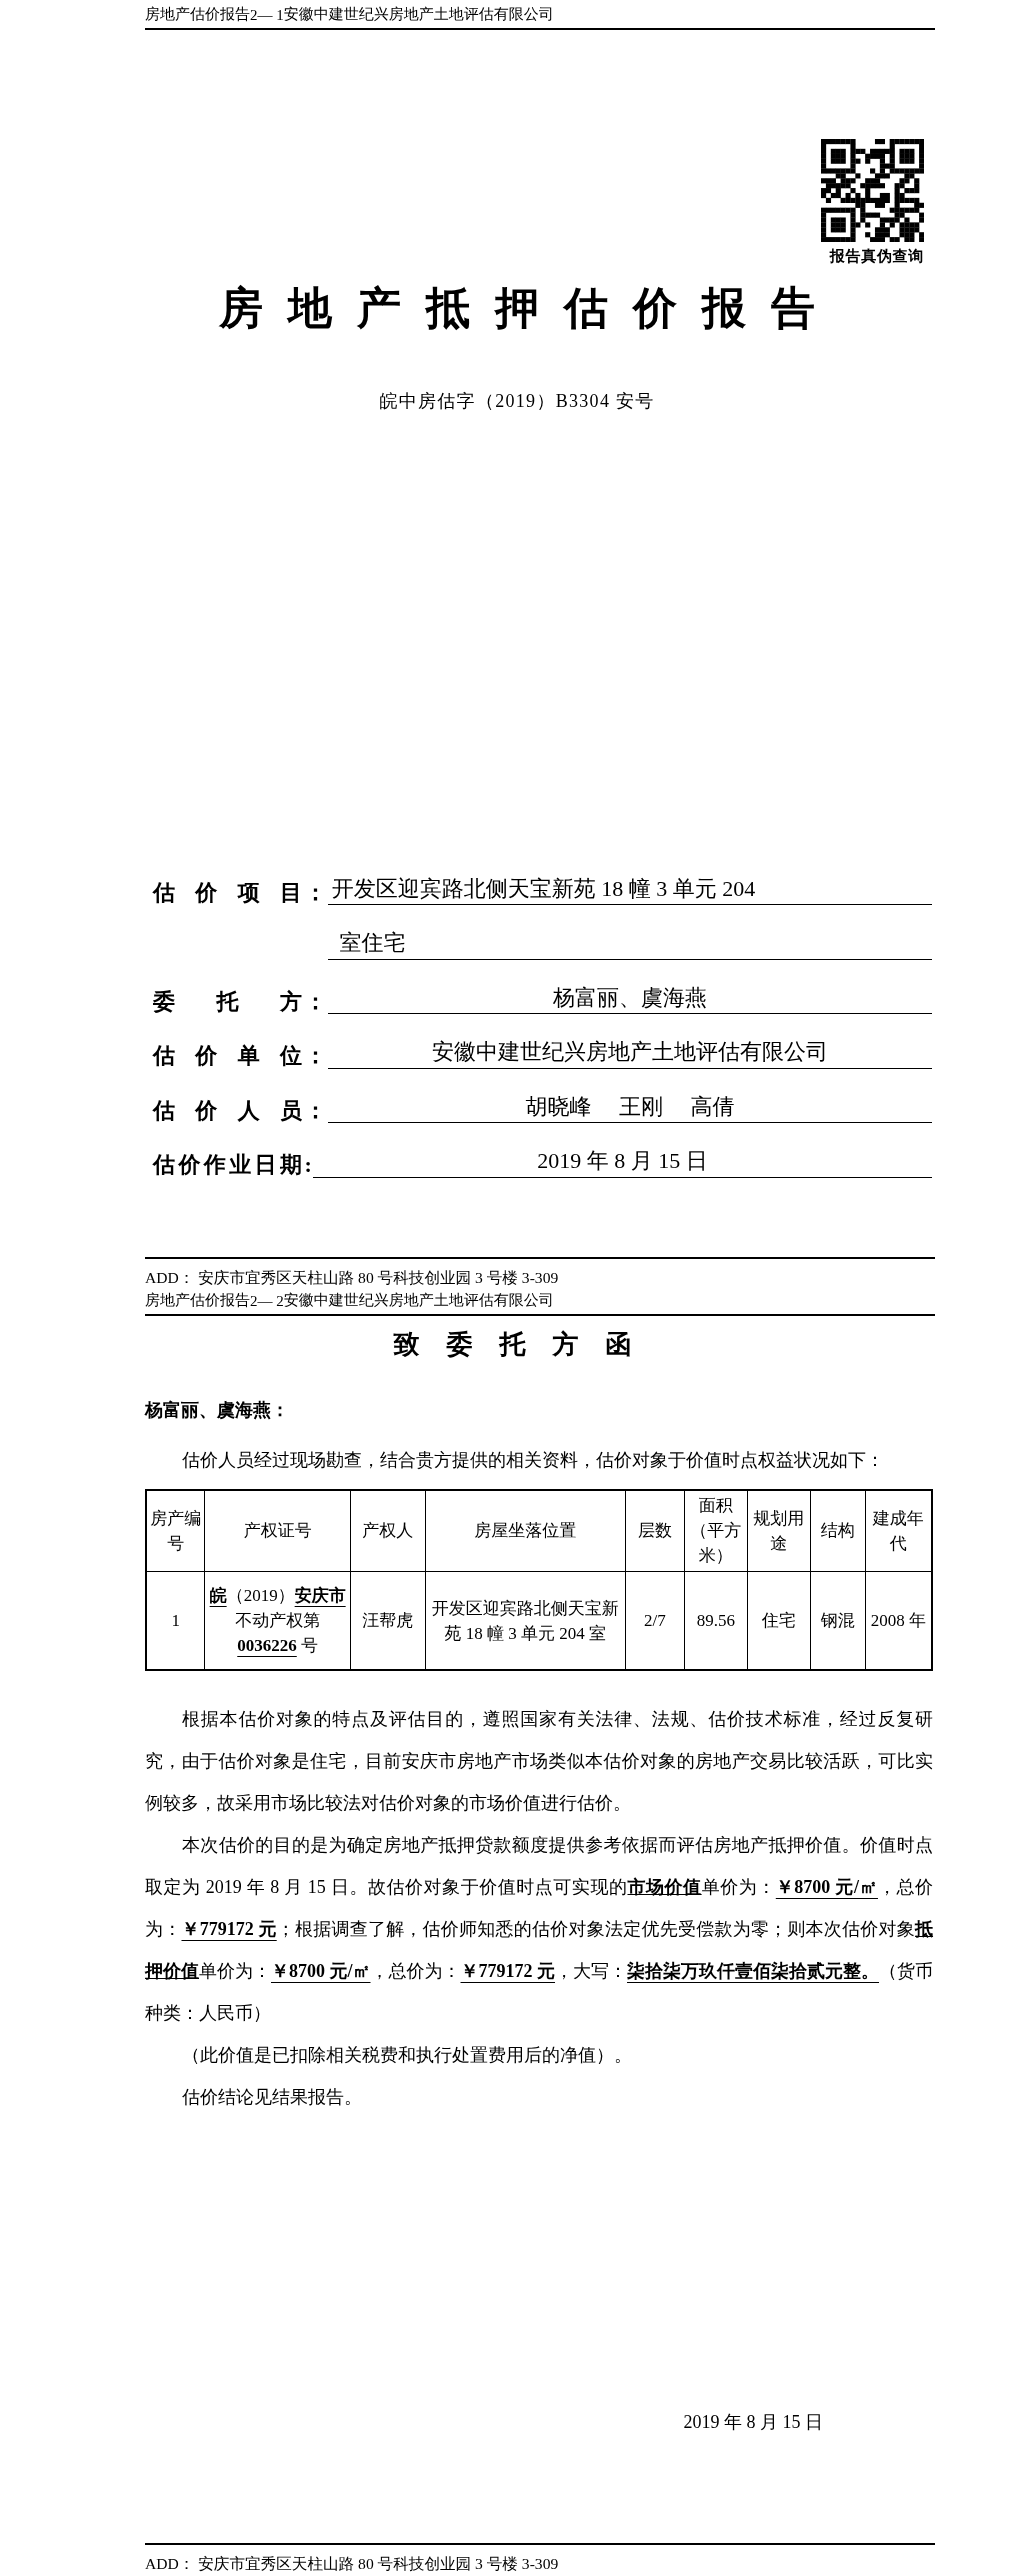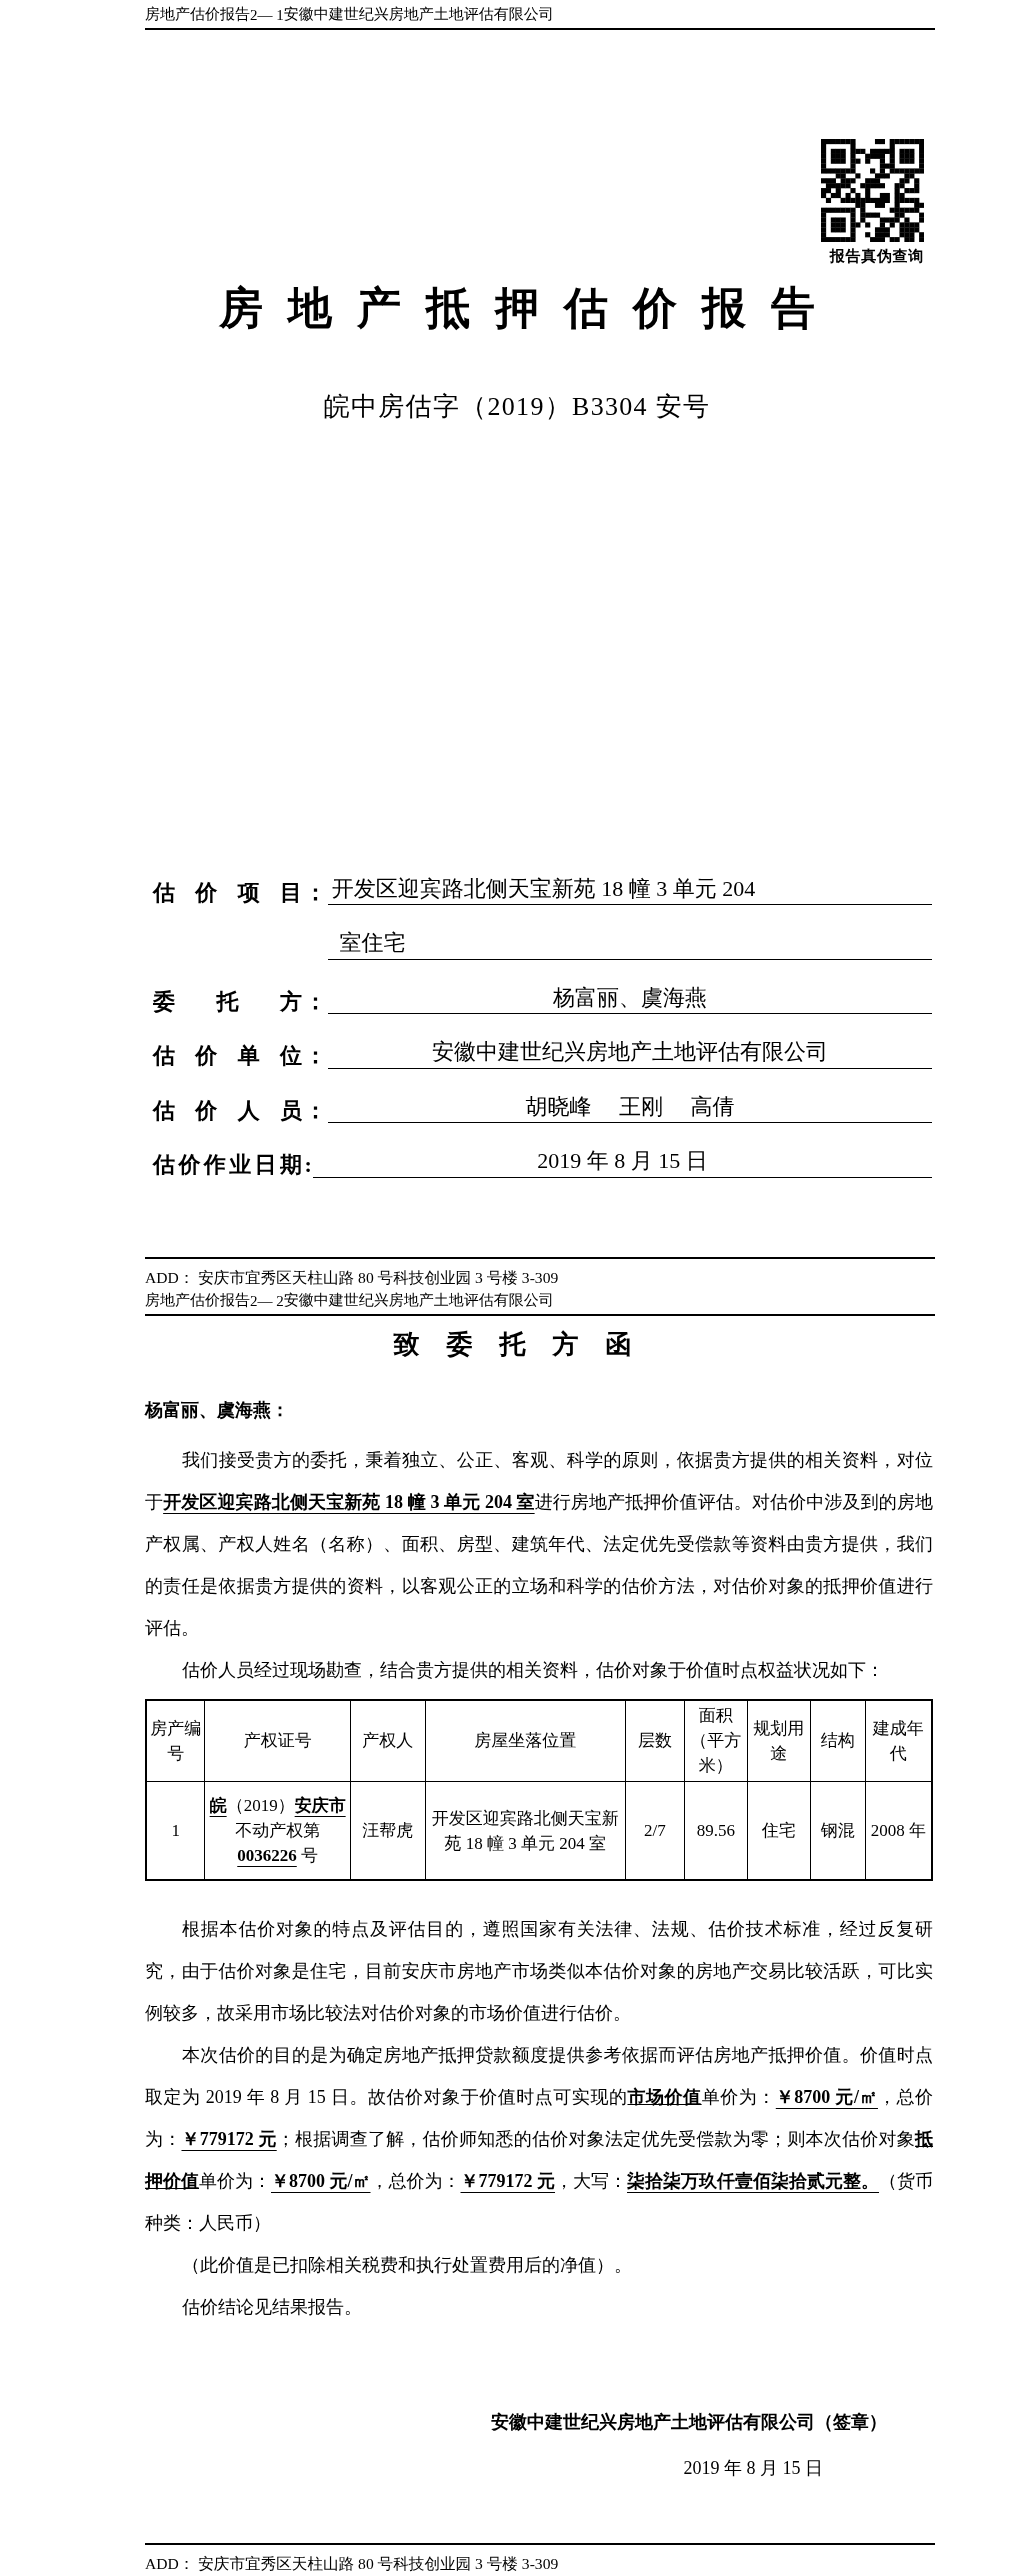--- a/index.html
+++ b/index.html
@@ -13,21 +13,21 @@
   .runfoot{left:145px;right:99px;border-top:2.6px solid #000;padding-top:9px;font-size:15.6px;}
 
   
   #qr-block{top:139px;right:110px;width:104px;text-align:right;}
   #qr-block svg{display:block;width:103px;height:103px;margin:0 auto;}
   #qr-label{margin-top:5.2px;font-weight:bold;font-size:15px;letter-spacing:0.7px;}
 
   
   #main-title{top:279px;left:0;right:0;text-align:center;font-size:44px;font-weight:bold;
               letter-spacing:25px;padding-left:25px;white-space:nowrap;}
-  #doc-number{top:389px;left:0;right:0;text-align:center;font-size:26px;letter-spacing:1.3px;}
+  #doc-number{top:389px;left:0;right:0;text-align:center;font-size:18px;letter-spacing:1.3px;}
 
   
   #form{top:872px;left:153px;right:102px;}
   .frow{display:flex;align-items:flex-end;height:33px;margin-bottom:21.5px;}
   .flabel{display:inline-block;width:149px;font-weight:bold;font-size:22px;
           text-align:justify;text-align-last:justify;line-height:1.1;}
   .fcolon{font-weight:bold;font-size:22px;margin:0 1.3px 0 2.6px;line-height:1.1;}
   .fvalue{flex:1;border-bottom:1.3px solid #000;font-size:22px;line-height:1.25;
           text-align:center;padding-bottom:2px;white-space:nowrap;margin-top:32px;}
   .fvalue.left{text-align:left;padding-left:3.9px;}
@@ -361,21 +361,20 @@
   <span>房地产估价报告</span>
   <span>2— 2</span>
   <span>安徽中建世纪兴房地产土地评估有限公司</span>
 </div>
 
 <div class="abs" id="letter-title">致委托方函</div>
 <div class="abs" id="salutation">杨富丽、虞海燕：</div>
 
 <div class="abs" id="letter-body">
   <div id="paras-before">
-      <p><span>我们接受贵方的委托，秉着独立、公正、客观、科学的原则，依据贵方提供的相关资料，对位于</span><span class="seg-bu">开发区迎宾路北侧天宝新苑 18 幢 3 单元 204 室</span><span>进行房地产抵押价值评估。对估价中涉及到的房地产权属、产权人姓名（名称）、面积、房型、建筑年代、法定优先受偿款等资料由贵方提供，我们的责任是依据贵方提供的资料，以客观公正的立场和科学的估价方法，对估价对象的抵押价值进行评估。</span></p>
       <p><span>估价人员经过现场勘查，结合贵方提供的相关资料，估价对象于价值时点权益状况如下：</span></p>
     </div>
   <table id="own-table">
     <colgroup id="own-cols">
         <col style="width: 7.5%;">
         <col style="width: 18.5%;">
         <col style="width: 9.5%;">
         <col style="width: 25.5%;">
         <col style="width: 7.5%;">
         <col style="width: 8%;">
@@ -412,20 +411,19 @@
   </table>
   <div id="paras-after">
       <p><span>根据本估价对象的特点及评估目的，遵照国家有关法律、法规、估价技术标准，经过反复研究，由于估价对象是住宅，目前安庆市房地产市场类似本估价对象的房地产交易比较活跃，可比实例较多，故采用市场比较法对估价对象的市场价值进行估价。</span></p>
       <p><span>本次估价的目的是为确定房地产抵押贷款额度提供参考依据而评估房地产抵押价值。价值时点取定为 2019 年 8 月 15 日。故估价对象于价值时点可实现的</span><span class="seg-b">市场价值</span><span>单价为：</span><span class="seg-bu">￥8700 元/㎡</span><span>，总价为：</span><span class="seg-bu">￥779172 元</span><span>；根据调查了解，估价师知悉的估价对象法定优先受偿款为零；则本次估价对象</span><span class="seg-b">抵押价值</span><span>单价为：</span><span class="seg-bu">￥8700 元/㎡</span><span>，总价为：</span><span class="seg-bu">￥779172 元</span><span>，大写：</span><span class="seg-bu">柒拾柒万玖仟壹佰柒拾贰元整。</span><span>（货币种类：人民币）</span></p>
       <p><span>（此价值是已扣除相关税费和执行处置费用后的净值）。</span></p>
       <p><span>估价结论见结果报告。</span></p>
     </div>
 </div>
 
 <div class="abs" id="signature">
-  <div id="sig-company">安徽中建世纪兴房地产土地评估有限公司（签章）</div>
   <div id="sig-date">2019 年 8 月 15 日</div>
 </div>
 
 <div class="abs runfoot" style="top:2543px">
   <span>ADD： 安庆市宜秀区天柱山路 80 号科技创业园 3 号楼 3-309</span>
 </div>
 
 
 </body></html>

